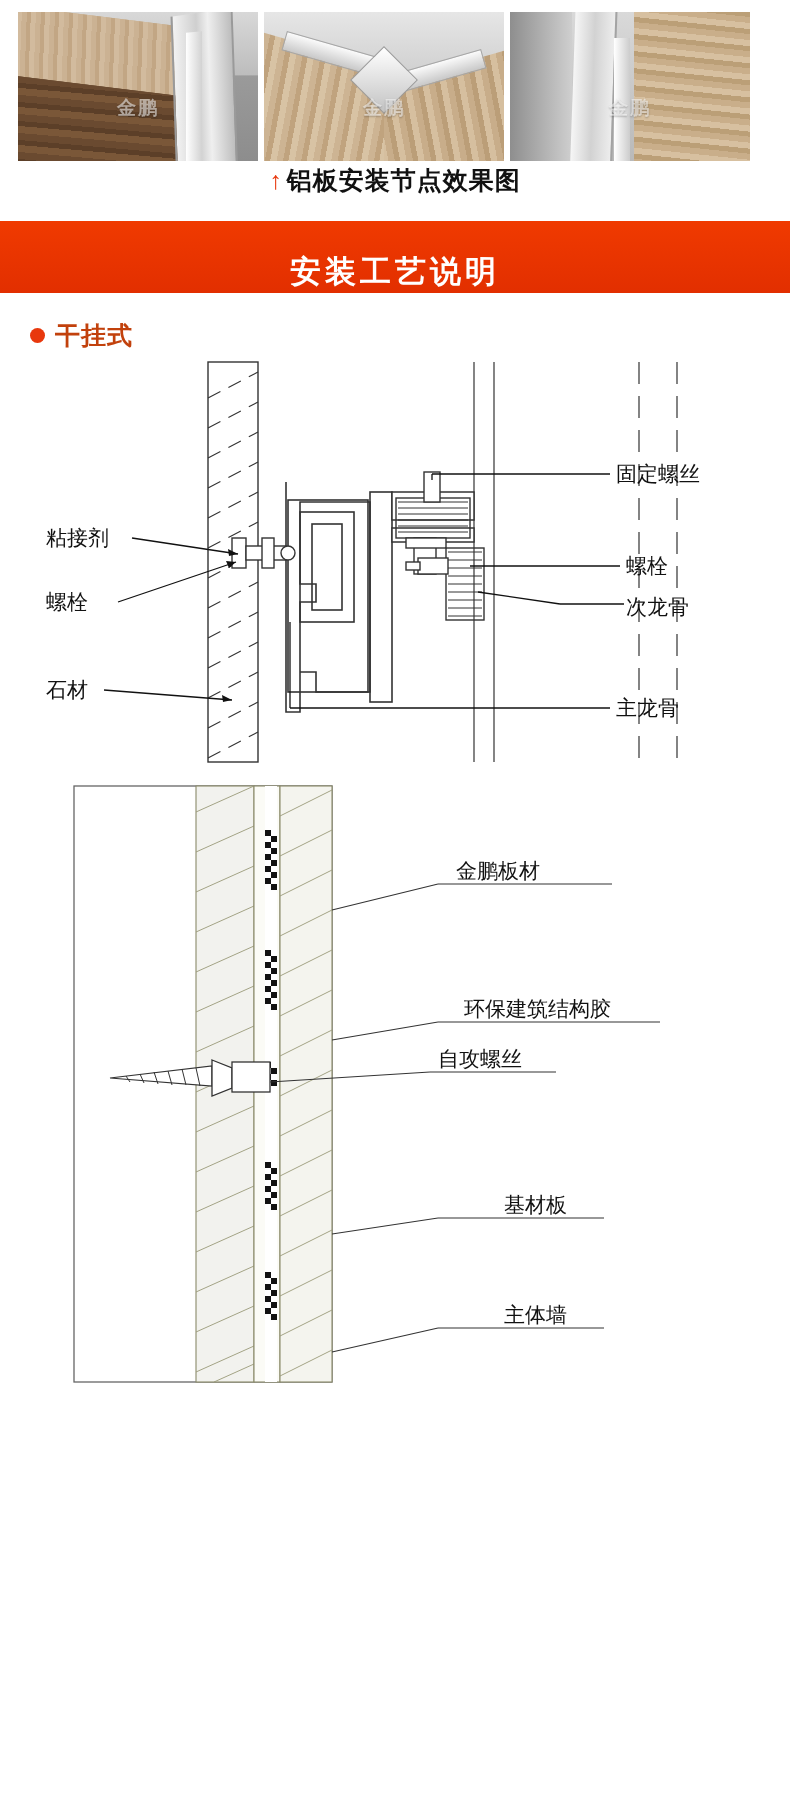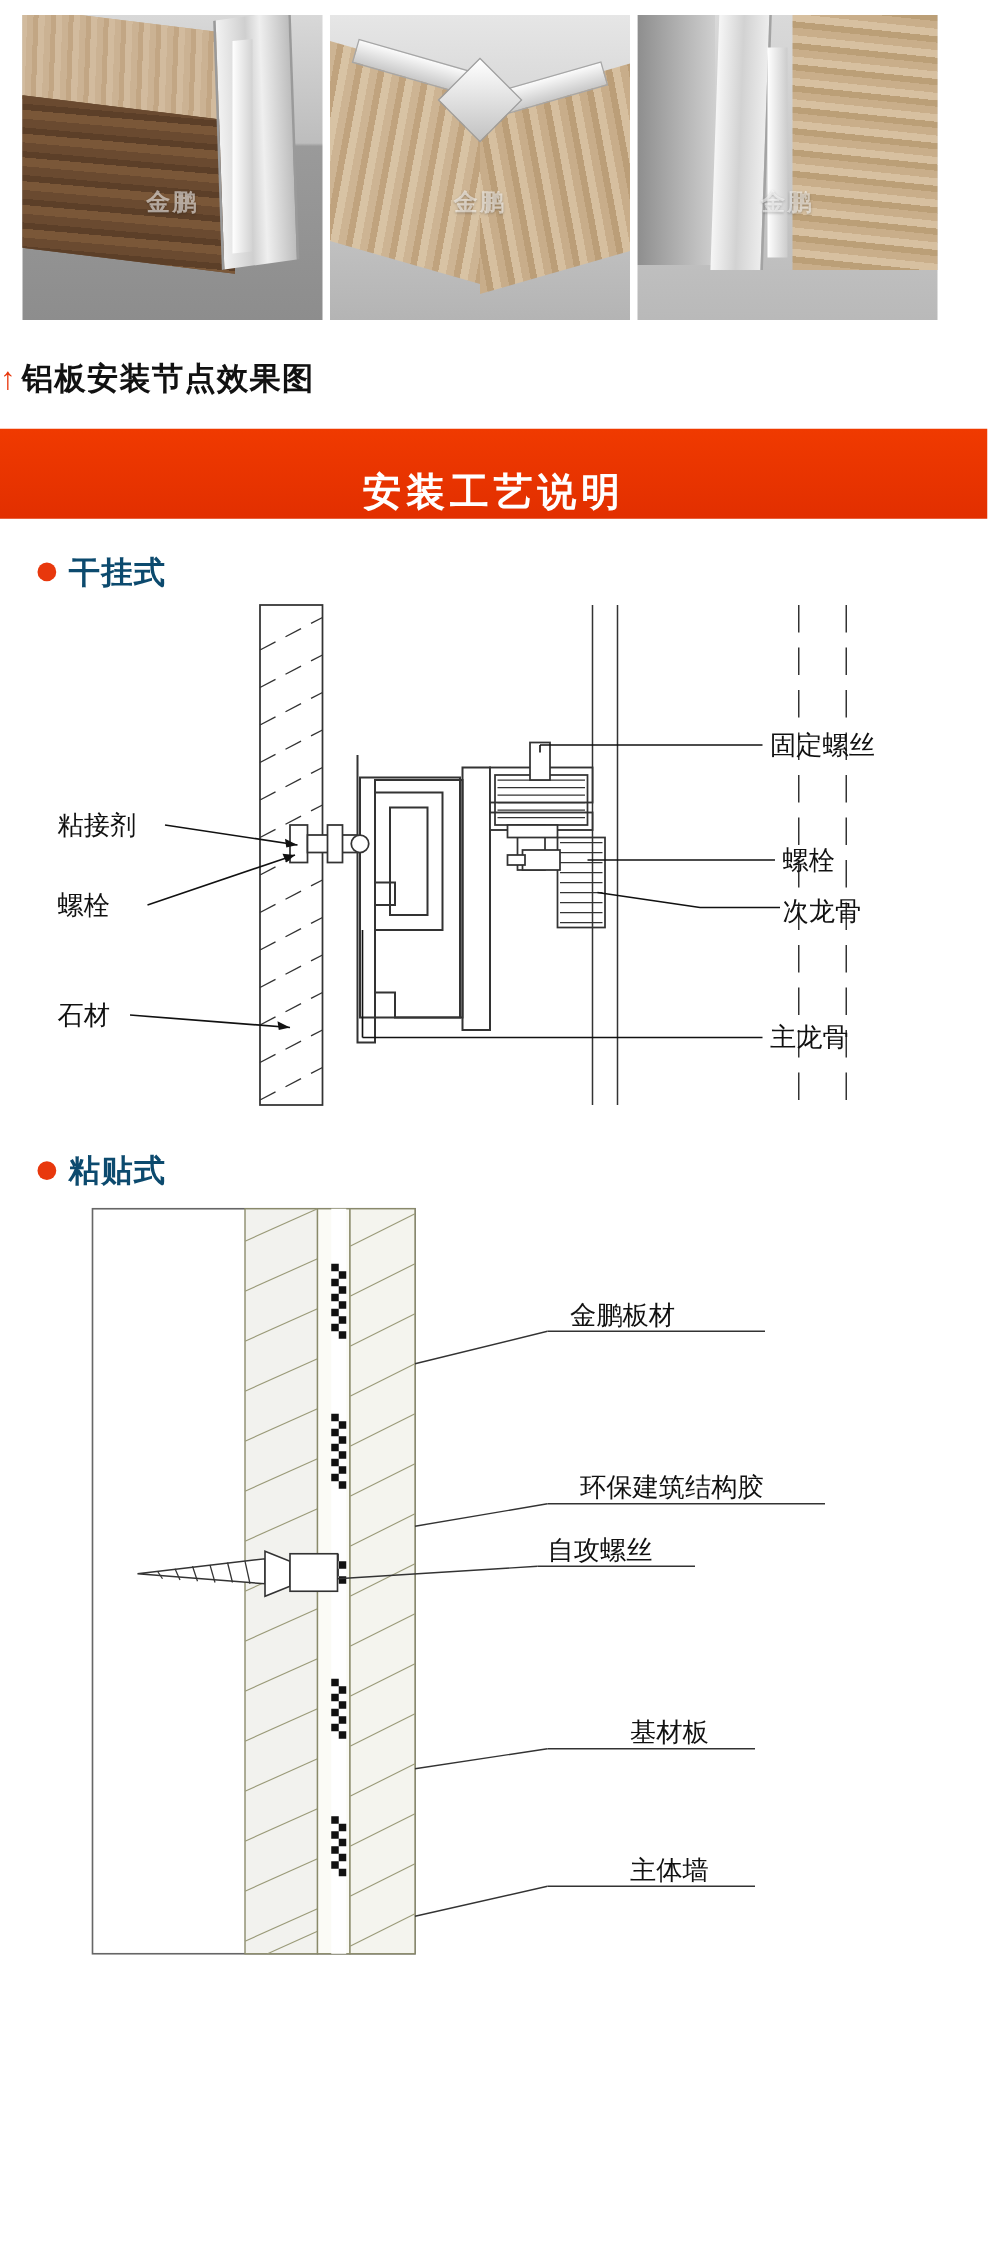--- a/index.html
+++ b/index.html
@@ -21,21 +21,21 @@
   
   .photo-strip {
     display: flex;
     gap: 6px;
     padding: 12px 18px 0 18px;
     box-sizing: border-box;
   }
   .photo {
     position: relative;
     width: 240px;
-    height: 244px;
+    height: 149px;
     overflow: hidden;
     background: #cfcfcf;
   }
   .photo .wm {
     position: absolute;
     left: 0; right: 0;
     top: 56%;
     text-align: center;
     font-size: 19px;
     color: rgba(255,255,255,0.55);
@@ -155,21 +155,22 @@
   }
   .p3 .dark {
     position: absolute;
     left: 0; top: 0;
     width: 62px; height: 200px;
     background: linear-gradient(90deg,#8e8e8e,#cfcfcf);
   }
 
   
   .caption {
-    margin-top: 30px;
+    margin-top: 3px;
+    text-align: center;
     color: #111;
     font-size: 25px;
     font-weight: bold;
     letter-spacing: 1px;
   }
   .caption .arrow {
     color: #e8380d;
     font-weight: bold;
     margin-right: 4px;
   }
@@ -200,21 +201,21 @@
   .bullet {
     width: 15px;
     height: 15px;
     border-radius: 50%;
     background: #e8380d;
     flex: 0 0 auto;
   }
   .section-title {
     font-size: 25px;
     font-weight: bold;
-    color: #0c4a6e;
+    color: #c2410c;
     letter-spacing: 1px;
   }
 
   .diagram-wrap {
     position: relative;
     width: 790px;
   }
   svg { display: block; }
   .lbl {
     font-family: "Liberation Sans", sans-serif;
@@ -376,24 +377,20 @@
       <text class="lbl" x="46" y="193">粘接剂</text>
       <text class="lbl" x="46" y="257">螺栓</text>
       <text class="lbl" x="46" y="345">石材</text>
       <text class="lbl" x="616" y="129">固定螺丝</text>
       <text class="lbl" x="626" y="221">螺栓</text>
       <text class="lbl" x="626" y="262">次龙骨</text>
       <text class="lbl" x="616" y="363">主龙骨</text>
     </svg>
   </div>
 
-  <div class="section-head">
-    <div class="bullet"></div>
-    <div class="section-title">粘贴式</div>
-  </div>
 
   <div class="diagram-wrap">
     <svg width="790" height="620" viewBox="0 0 790 620">
 
       <rect x="74" y="14" width="258" height="596" fill="#fff" stroke="#666" stroke-width="1.3"></rect>
 
       <g>
         <rect x="196" y="14" width="58" height="596" fill="#f2f2ee" stroke="#8a8a6a" stroke-width="1.1"></rect>
         <g stroke="#9a9a78" stroke-width="0.9">
           <line x1="196" y1="40" x2="254" y2="14"></line>

